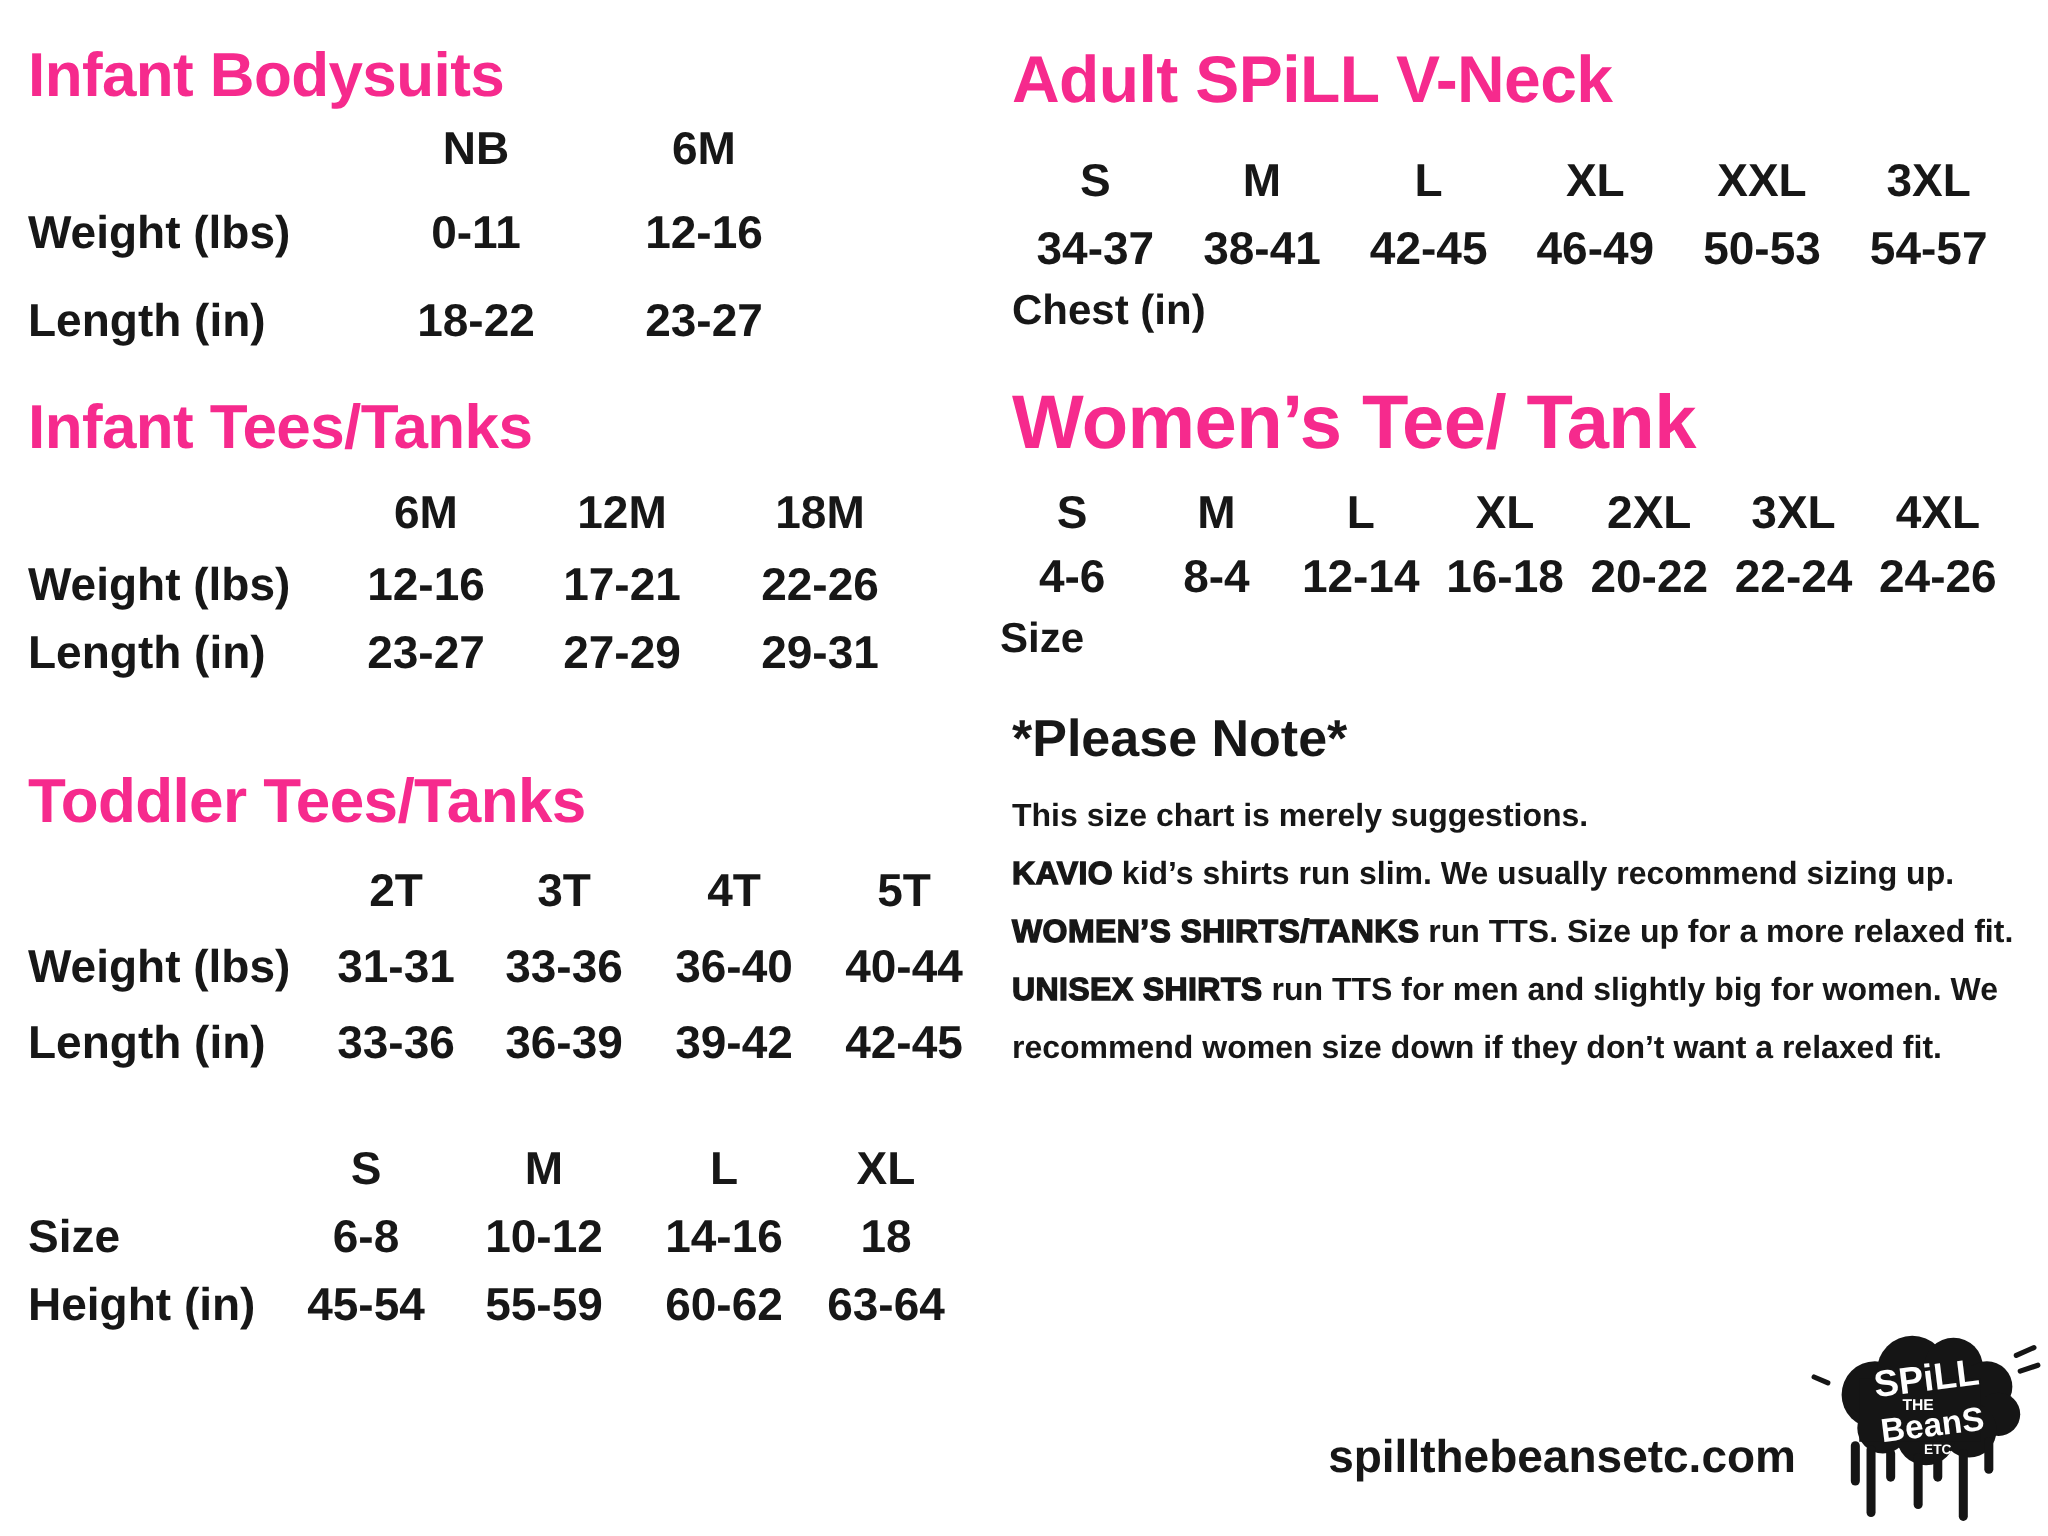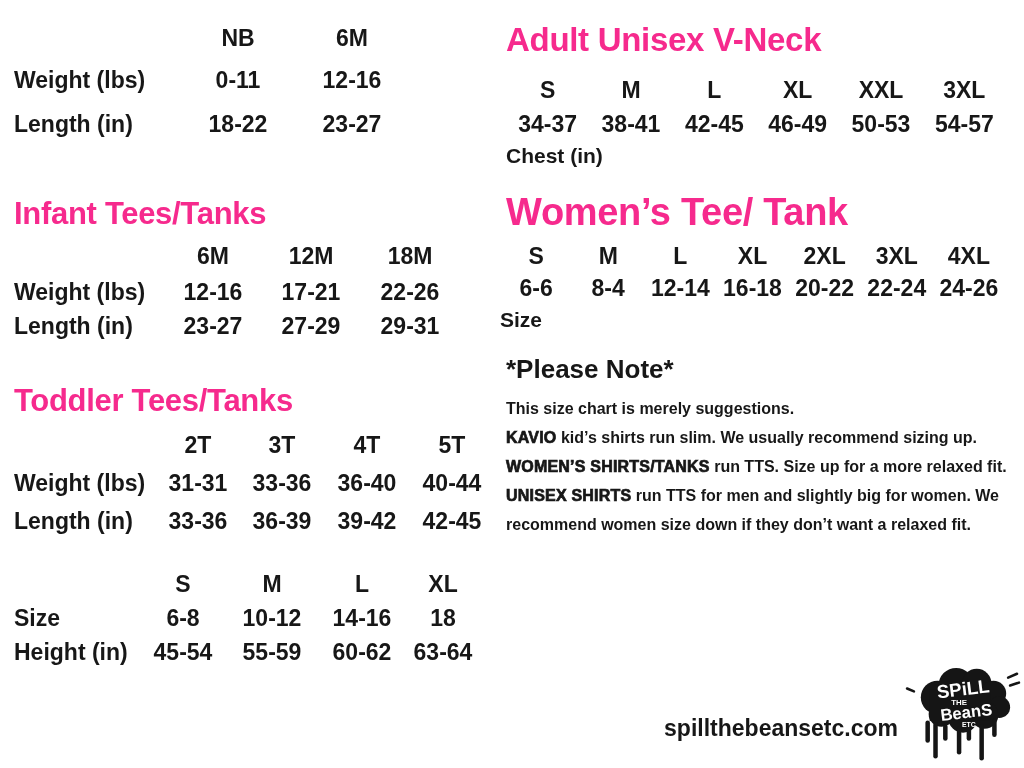--- a/index.html
+++ b/index.html
@@ -38,20 +38,21 @@
   .note .b{letter-spacing:0.2px;-webkit-text-stroke:0.7px #171717;}
   
   .footer{position:absolute;right:2px;bottom:0;display:flex;align-items:flex-end;}
   .website{font-size:23px;font-weight:800;margin:0 6px 26px 0;white-space:nowrap;}
   .logo{display:block;}
 </style>
 </head>
 <body>
 
 <section class="sec" style="left:14px;top:20px;">
+  <h2 class="title">Infant Bodysuits</h2>
   <div class="row g-ib mt4">
     <span class="lbl"></span>
     <span class="hc">NB</span>
     <span class="hc">6M</span>
   </div>
   <div class="row g-ib mt14">
     <span class="lbl">Weight (lbs)</span>
     <span class="vc">0-11</span>
     <span class="vc">12-16</span>
   </div>
@@ -127,21 +128,21 @@
   <div class="row g-yt mt6">
     <span class="lbl">Height (in)</span>
     <span class="vc">45-54</span>
     <span class="vc">55-59</span>
     <span class="vc">60-62</span>
     <span class="vc">63-64</span>
   </div>
 </section>
 
 <section class="sec" style="left:506px;top:22px;">
-  <h2 class="title adult">Adult Unisex V-Neck</h2>
+  <h2 class="title adult">Adult SPiLL V-Neck</h2>
   <div class="row g-ad mt18">
     <span class="hc">S</span>
     <span class="hc">M</span>
     <span class="hc">L</span>
     <span class="hc">XL</span>
     <span class="hc">XXL</span>
     <span class="hc">3XL</span>
   </div>
   <div class="row g-ad mt6">
     <span class="vc">34-37</span>
@@ -159,21 +160,21 @@
   <div class="row g-wm mt8">
     <span class="hc">S</span>
     <span class="hc">M</span>
     <span class="hc">L</span>
     <span class="hc">XL</span>
     <span class="hc">2XL</span>
     <span class="hc">3XL</span>
     <span class="hc">4XL</span>
   </div>
   <div class="row g-wm mt4">
-    <span class="vc">6-6</span>
+    <span class="vc">4-6</span>
     <span class="vc">8-4</span>
     <span class="vc">12-14</span>
     <span class="vc">16-18</span>
     <span class="vc">20-22</span>
     <span class="vc">22-24</span>
     <span class="vc">24-26</span>
   </div>
   <div class="axis wm mt8">Size</div>
 </section>
 

